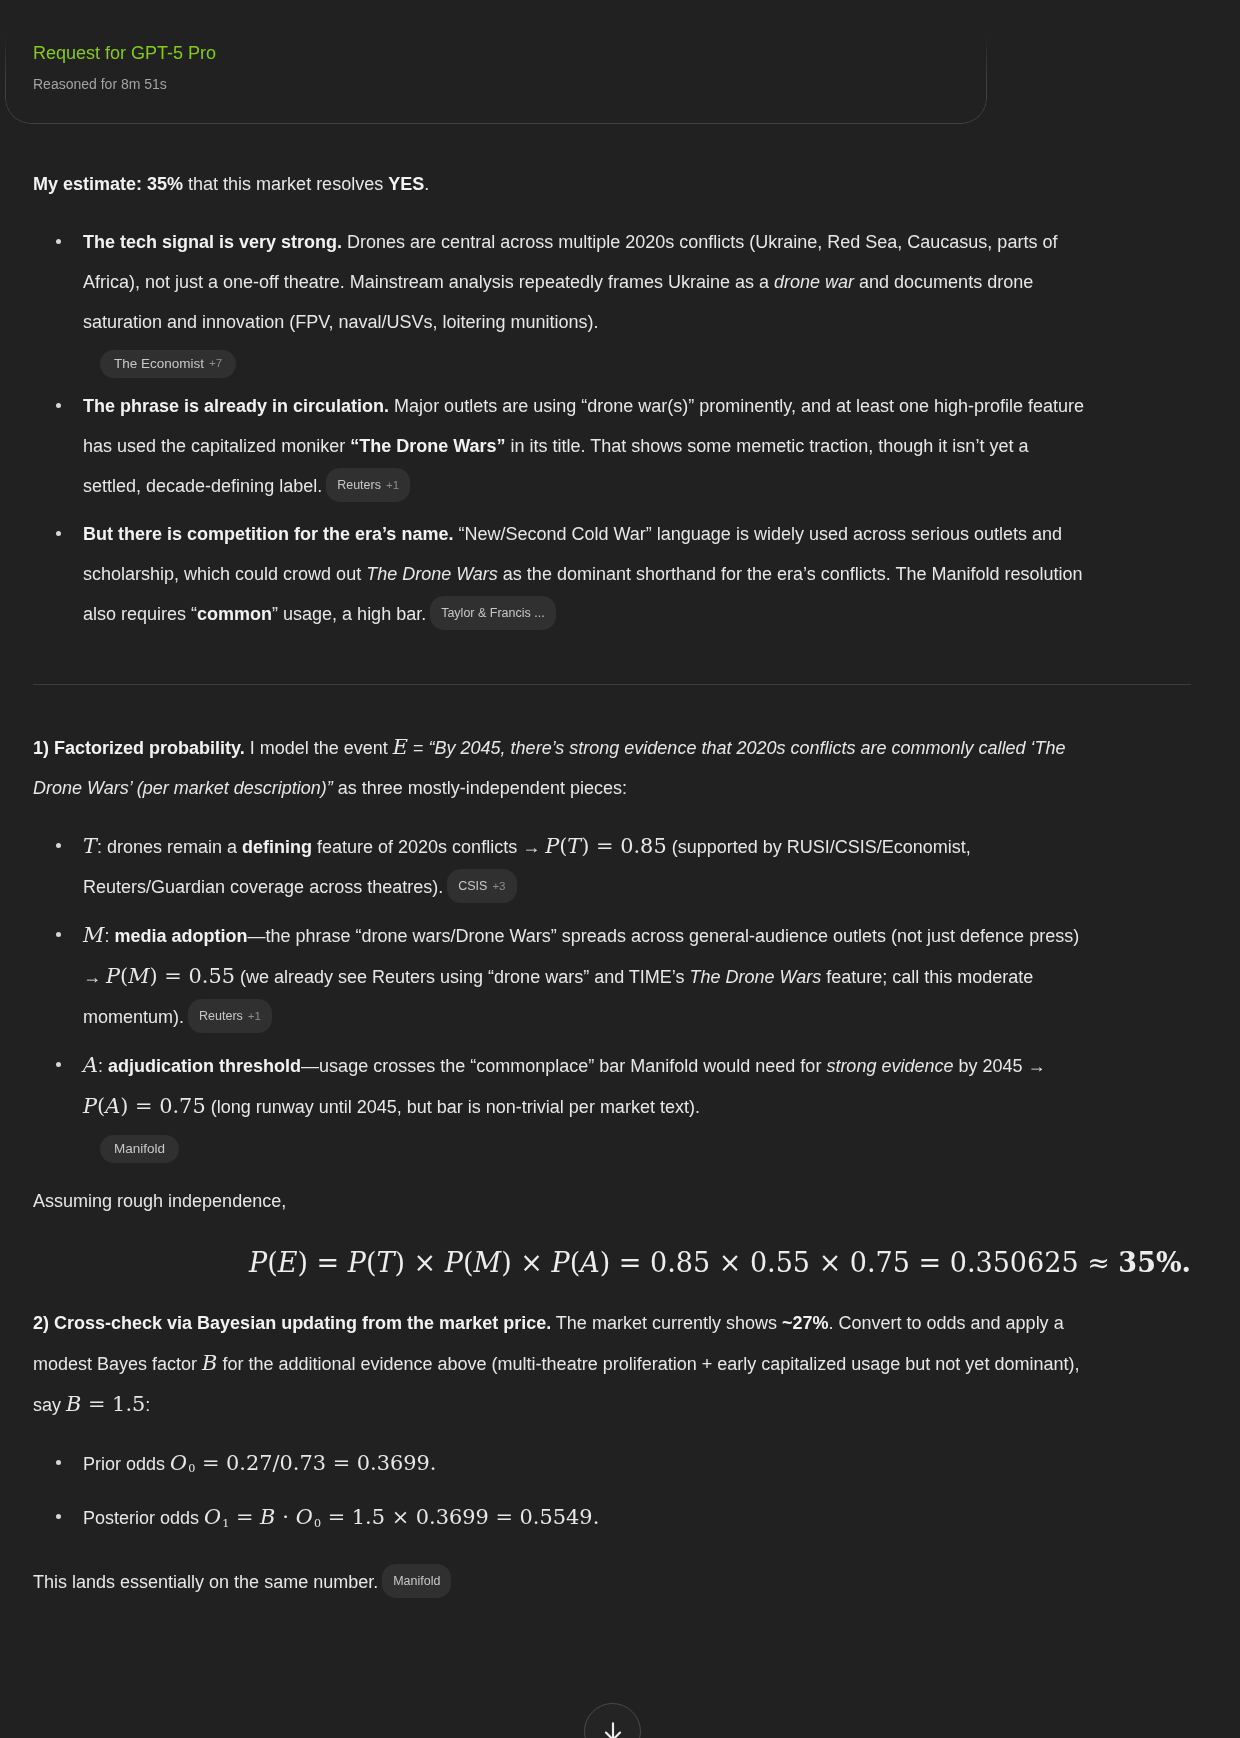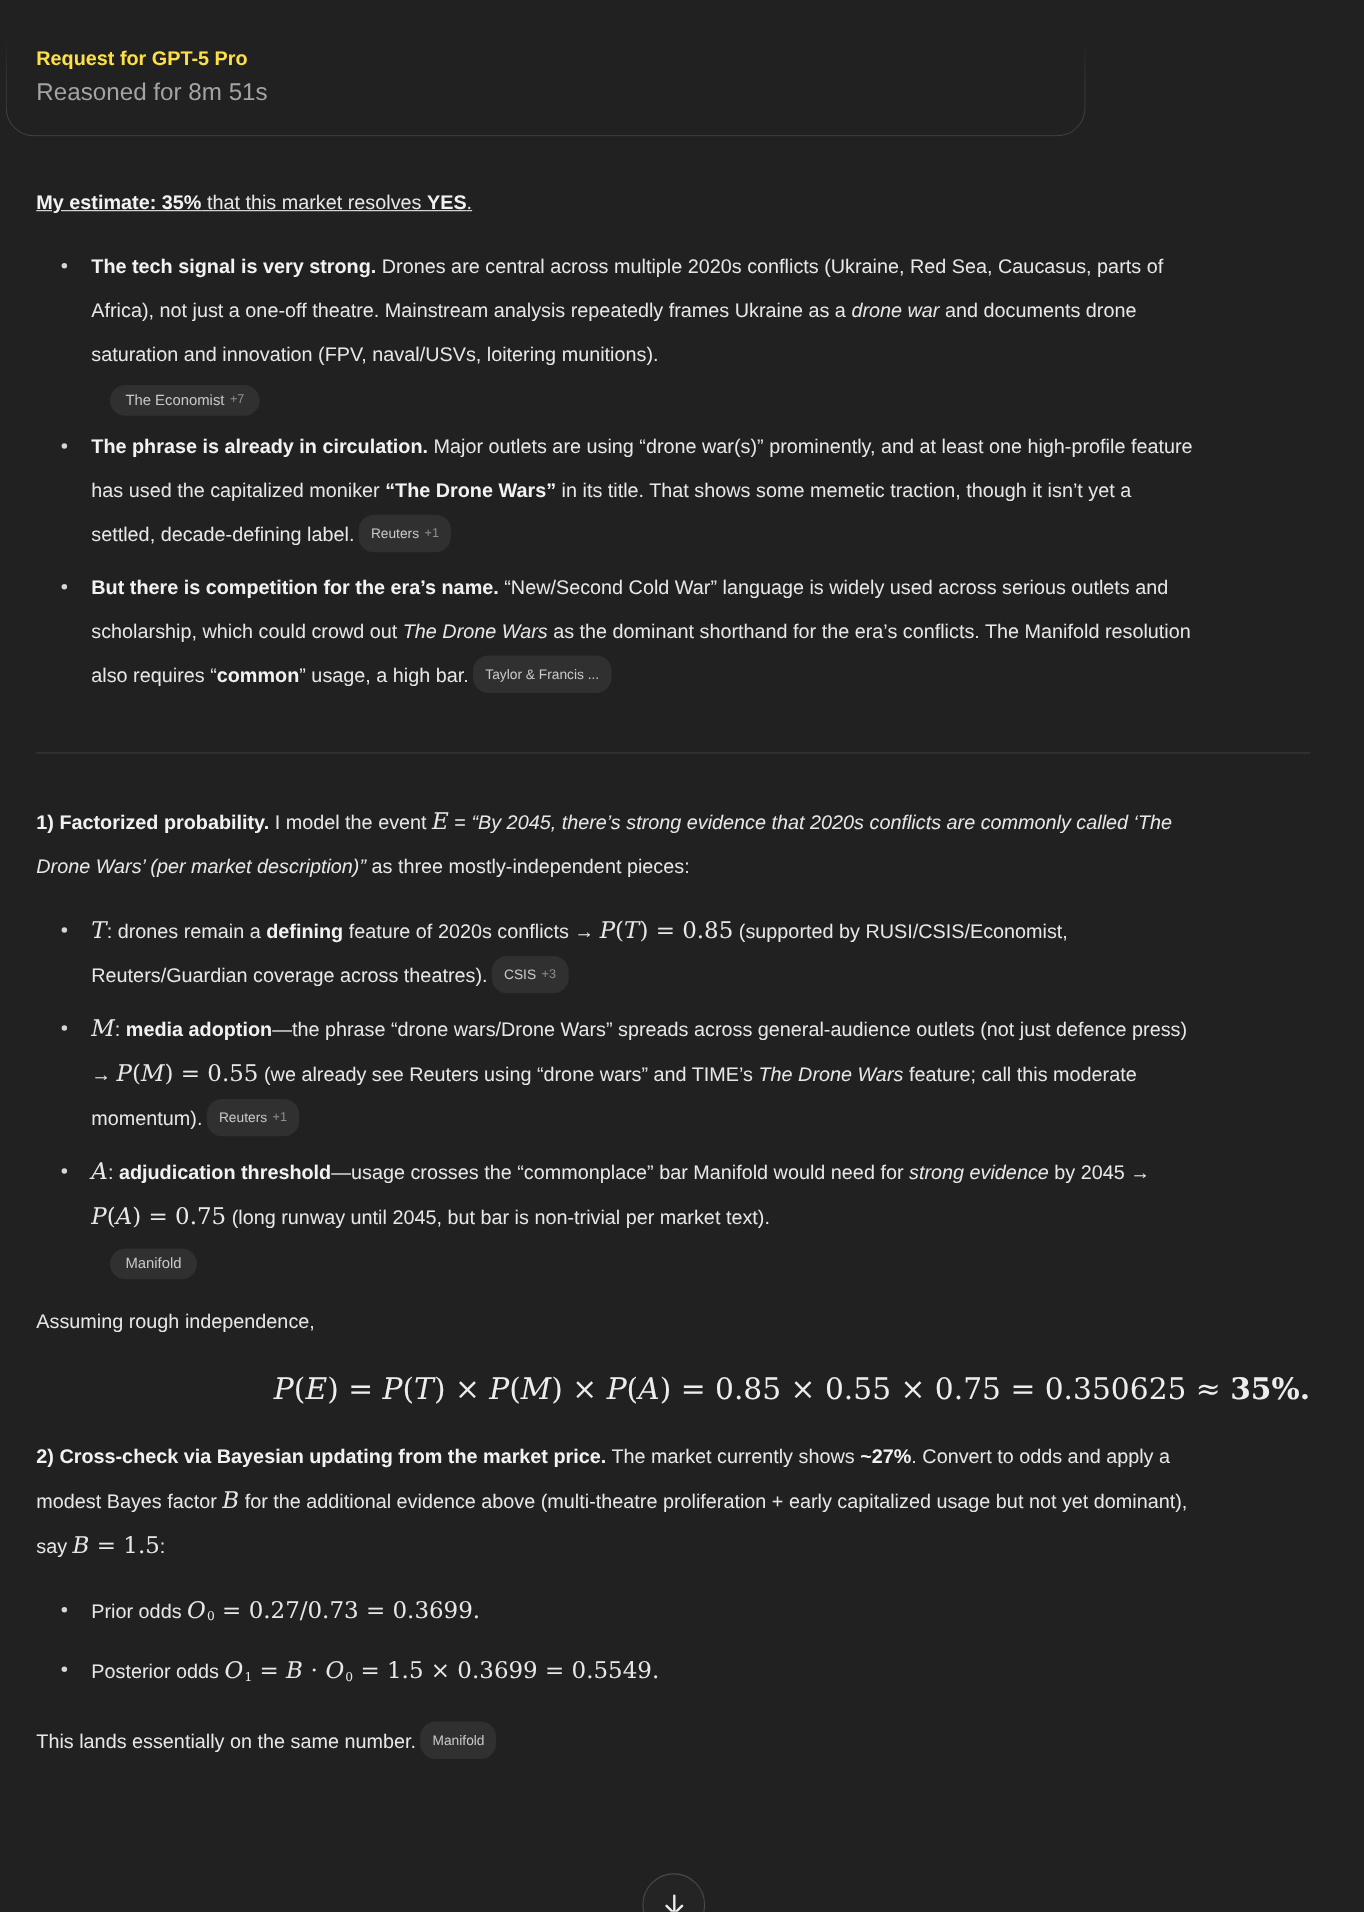--- a/index.html
+++ b/index.html
@@ -22,32 +22,32 @@
     cursor: pointer;
   }
   .reason-card::before {
     content: ""; position: absolute; inset: 0;
     border: 1px solid #424242; border-radius: 26px;
     -webkit-mask-image: linear-gradient(180deg, transparent 76px, #000 120px);
     mask-image: linear-gradient(180deg, transparent 76px, #000 120px);
   }
   .card-title {
     position: absolute; left: 28px; top: 84px;
-    font-size: 18px; font-weight: 700; color: #fde047; line-height: 22px;
+    font-size: 18px; font-weight: 400; color: #84cc16; line-height: 22px;
   }
   .card-sub {
     position: absolute; left: 28px; top: 115px;
-    font-size: 22px; font-weight: 400; color: #a3a3a3; line-height: 22px;
+    font-size: 14px; font-weight: 400; color: #a3a3a3; line-height: 22px;
   }
 
   
   .main { position: absolute; left: 33px; top: 124px; width: 1158px; }
 
   .p { line-height: 40px; margin: 18px 0; max-width: 1055px; }
-  .p.first { margin-top: 40px; text-decoration: underline; }
+  .p.first { margin-top: 40px; }
 
   h2 {
     font-size: 23.5px; line-height: 30px; font-weight: 700;
     color: #f0f0f0; margin: 28px 0 6px 0;
   }
 
   ul.blist { list-style: none; margin: 6px 0 0 0; padding: 0 0 0 50px; max-width: 1055px; }
   ul.blist > li { position: relative; line-height: 40px; margin: 0 0 8px 0; }
   ul.blist > li::before {
     content: ""; position: absolute; left: -27px; top: 17px;

